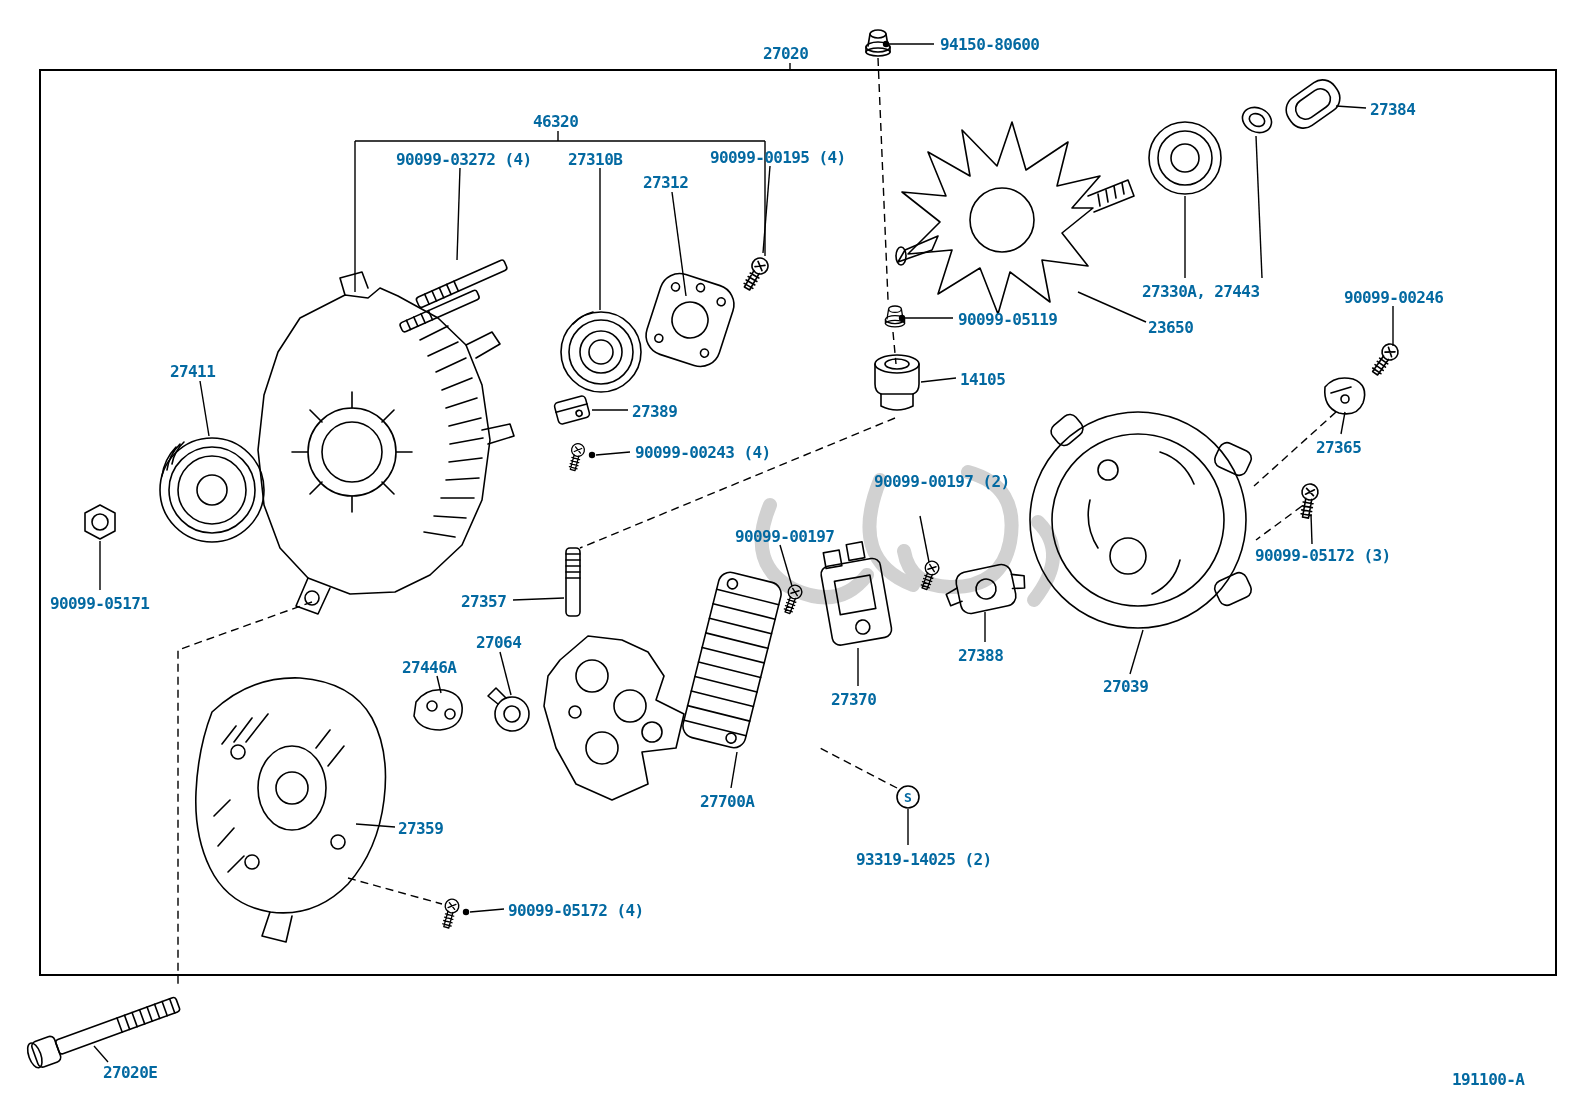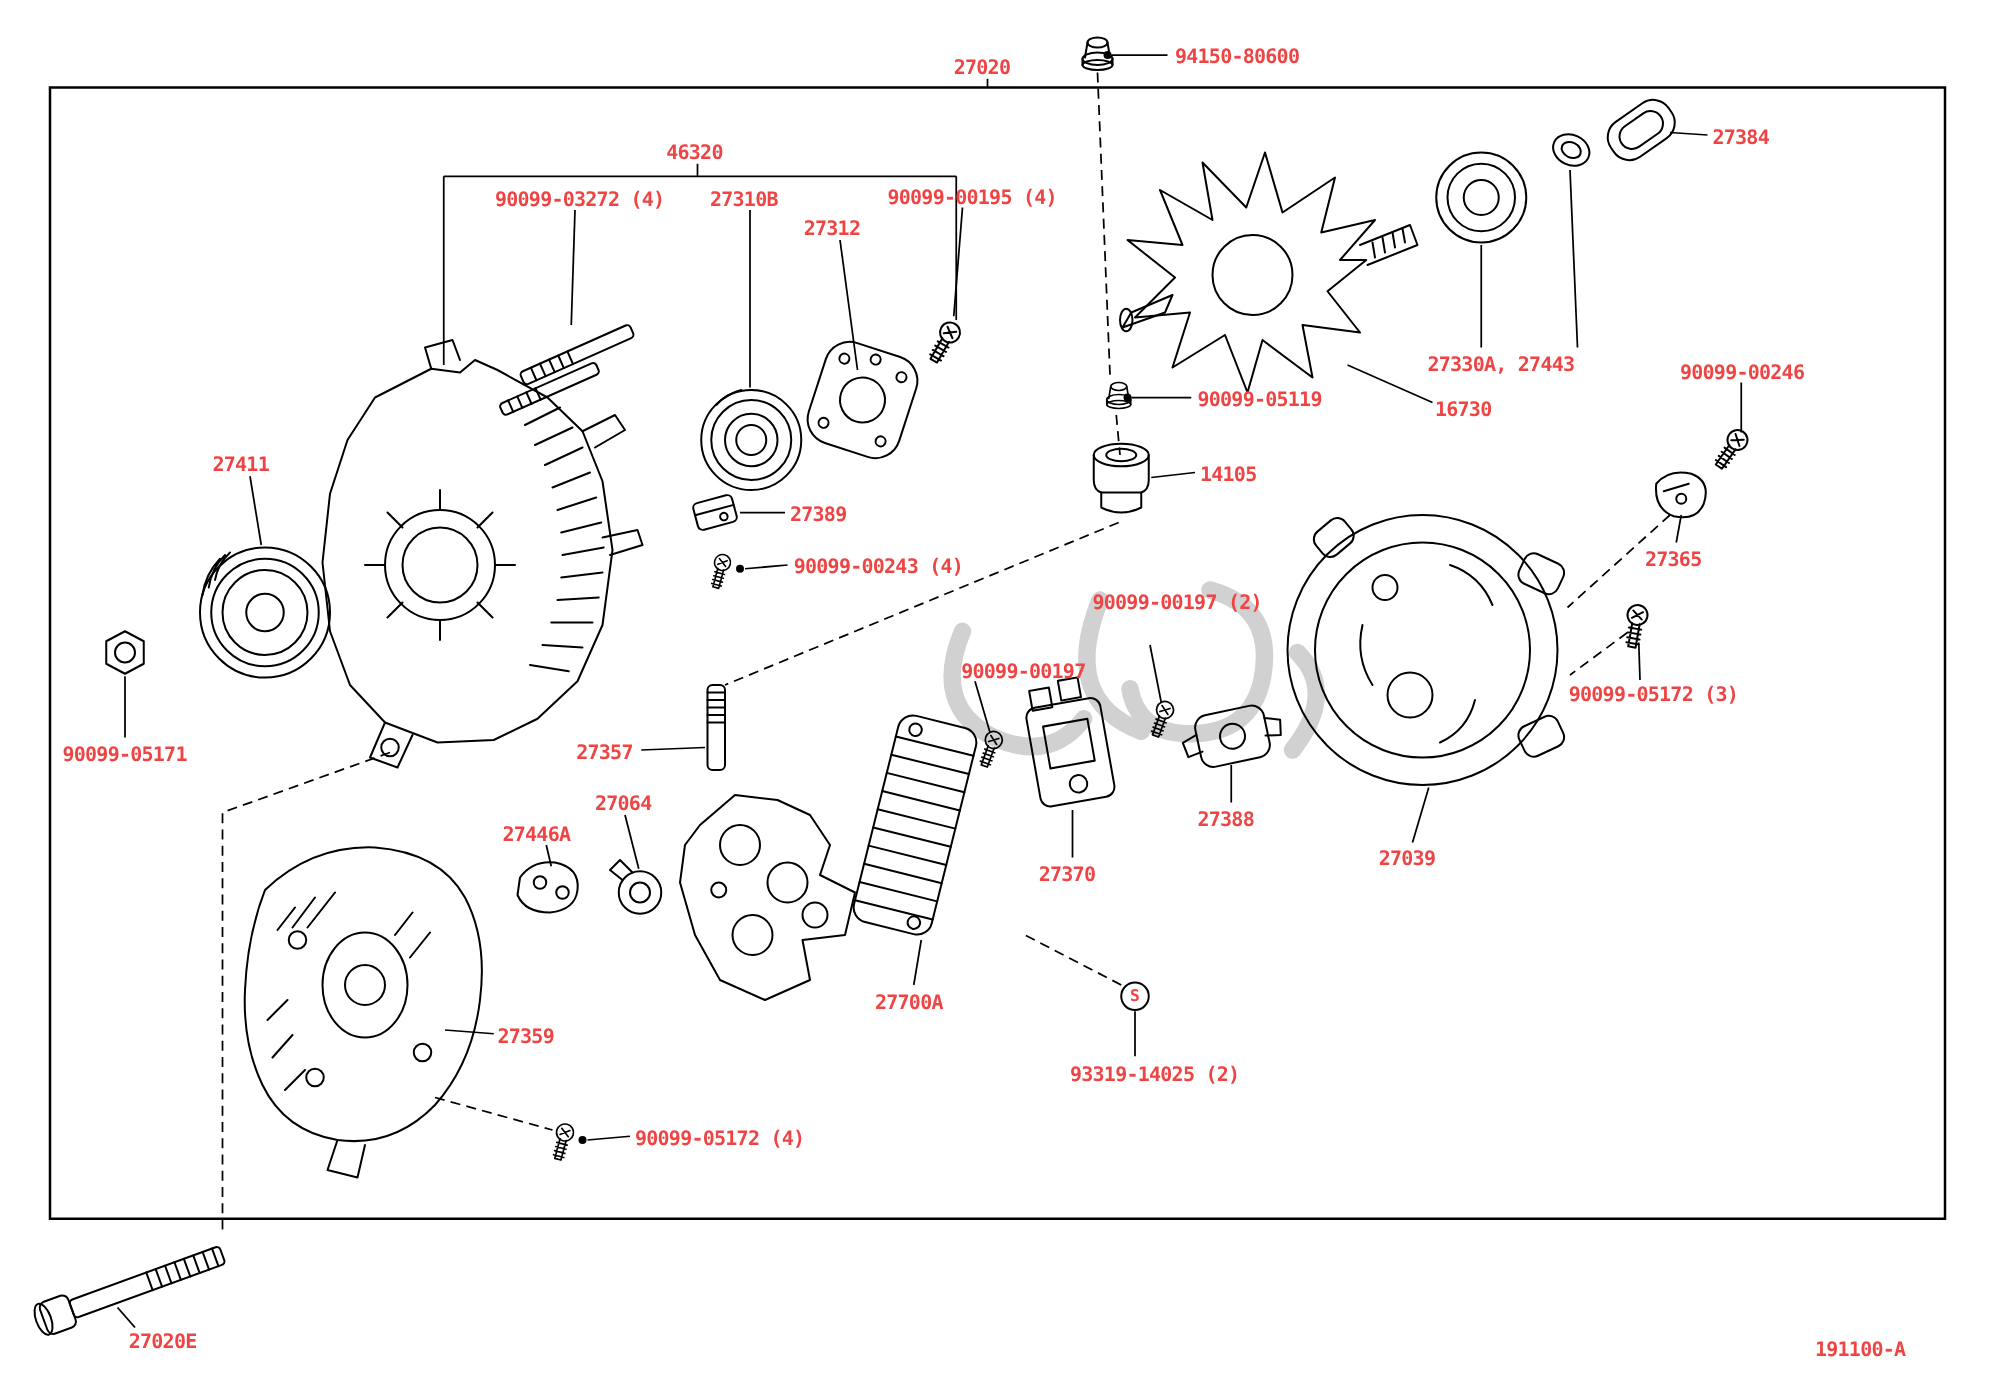--- a/index.html
+++ b/index.html
@@ -1,19 +1,19 @@
 <!DOCTYPE html>
 <html><head>
 <meta charset="utf-8">
 <style>
   html,body{margin:0;padding:0;background:#ffffff;}
   .stage{position:relative;width:1592px;height:1099px;background:#fff;overflow:hidden;
          font-family:"DejaVu Sans Mono","Liberation Mono",monospace;}
   .stage svg{position:absolute;left:0;top:0;}
-  .lbl{position:absolute;font-weight:700;font-size:16px;line-height:19px;color:#ef4444;
+  .lbl{position:absolute;font-weight:700;font-size:16px;line-height:19px;color:#0369a1;
        white-space:nowrap;letter-spacing:-0.6px;}
   .lbl.small{font-size:13px;line-height:15px;}
 </style>
 </head>
 <body>
 
 <div class="stage">
 
 <svg width="1592" height="1099" viewBox="0 0 1592 1099">
   <defs>
@@ -316,28 +316,28 @@
   <div class="lbl" style="left:940px;top:35px">94150-80600</div>
   <div class="lbl" style="left:533px;top:112px">46320</div>
   <div class="lbl" style="left:396px;top:150px">90099-03272 (4)</div>
   <div class="lbl" style="left:568px;top:150px">27310B</div>
   <div class="lbl" style="left:710px;top:148px">90099-00195 (4)</div>
   <div class="lbl" style="left:643px;top:173px">27312</div>
   <div class="lbl" style="left:1370px;top:100px">27384</div>
   <div class="lbl" style="left:1142px;top:282px">27330A, 27443</div>
   <div class="lbl" style="left:1344px;top:288px">90099-00246</div>
   <div class="lbl" style="left:958px;top:310px">90099-05119</div>
-  <div class="lbl" style="left:1148px;top:318px">16730</div>
+  <div class="lbl" style="left:1148px;top:318px">23650</div>
   <div class="lbl" style="left:170px;top:362px">27411</div>
   <div class="lbl" style="left:960px;top:370px">14105</div>
   <div class="lbl" style="left:632px;top:402px">27389</div>
   <div class="lbl" style="left:635px;top:443px">90099-00243 (4)</div>
   <div class="lbl" style="left:1316px;top:438px">27365</div>
   <div class="lbl" style="left:874px;top:472px">90099-00197 (2)</div>
-  <div class="lbl" style="left:769px;top:527px">90099-00197</div>
+  <div class="lbl" style="left:735px;top:527px">90099-00197</div>
   <div class="lbl" style="left:1255px;top:546px">90099-05172 (3)</div>
   <div class="lbl" style="left:50px;top:594px">90099-05171</div>
   <div class="lbl" style="left:461px;top:592px">27357</div>
   <div class="lbl" style="left:476px;top:633px">27064</div>
   <div class="lbl" style="left:402px;top:658px">27446A</div>
   <div class="lbl" style="left:958px;top:646px">27388</div>
   <div class="lbl" style="left:831px;top:690px">27370</div>
   <div class="lbl" style="left:1103px;top:677px">27039</div>
   <div class="lbl" style="left:398px;top:819px">27359</div>
   <div class="lbl" style="left:700px;top:792px">27700A</div>

